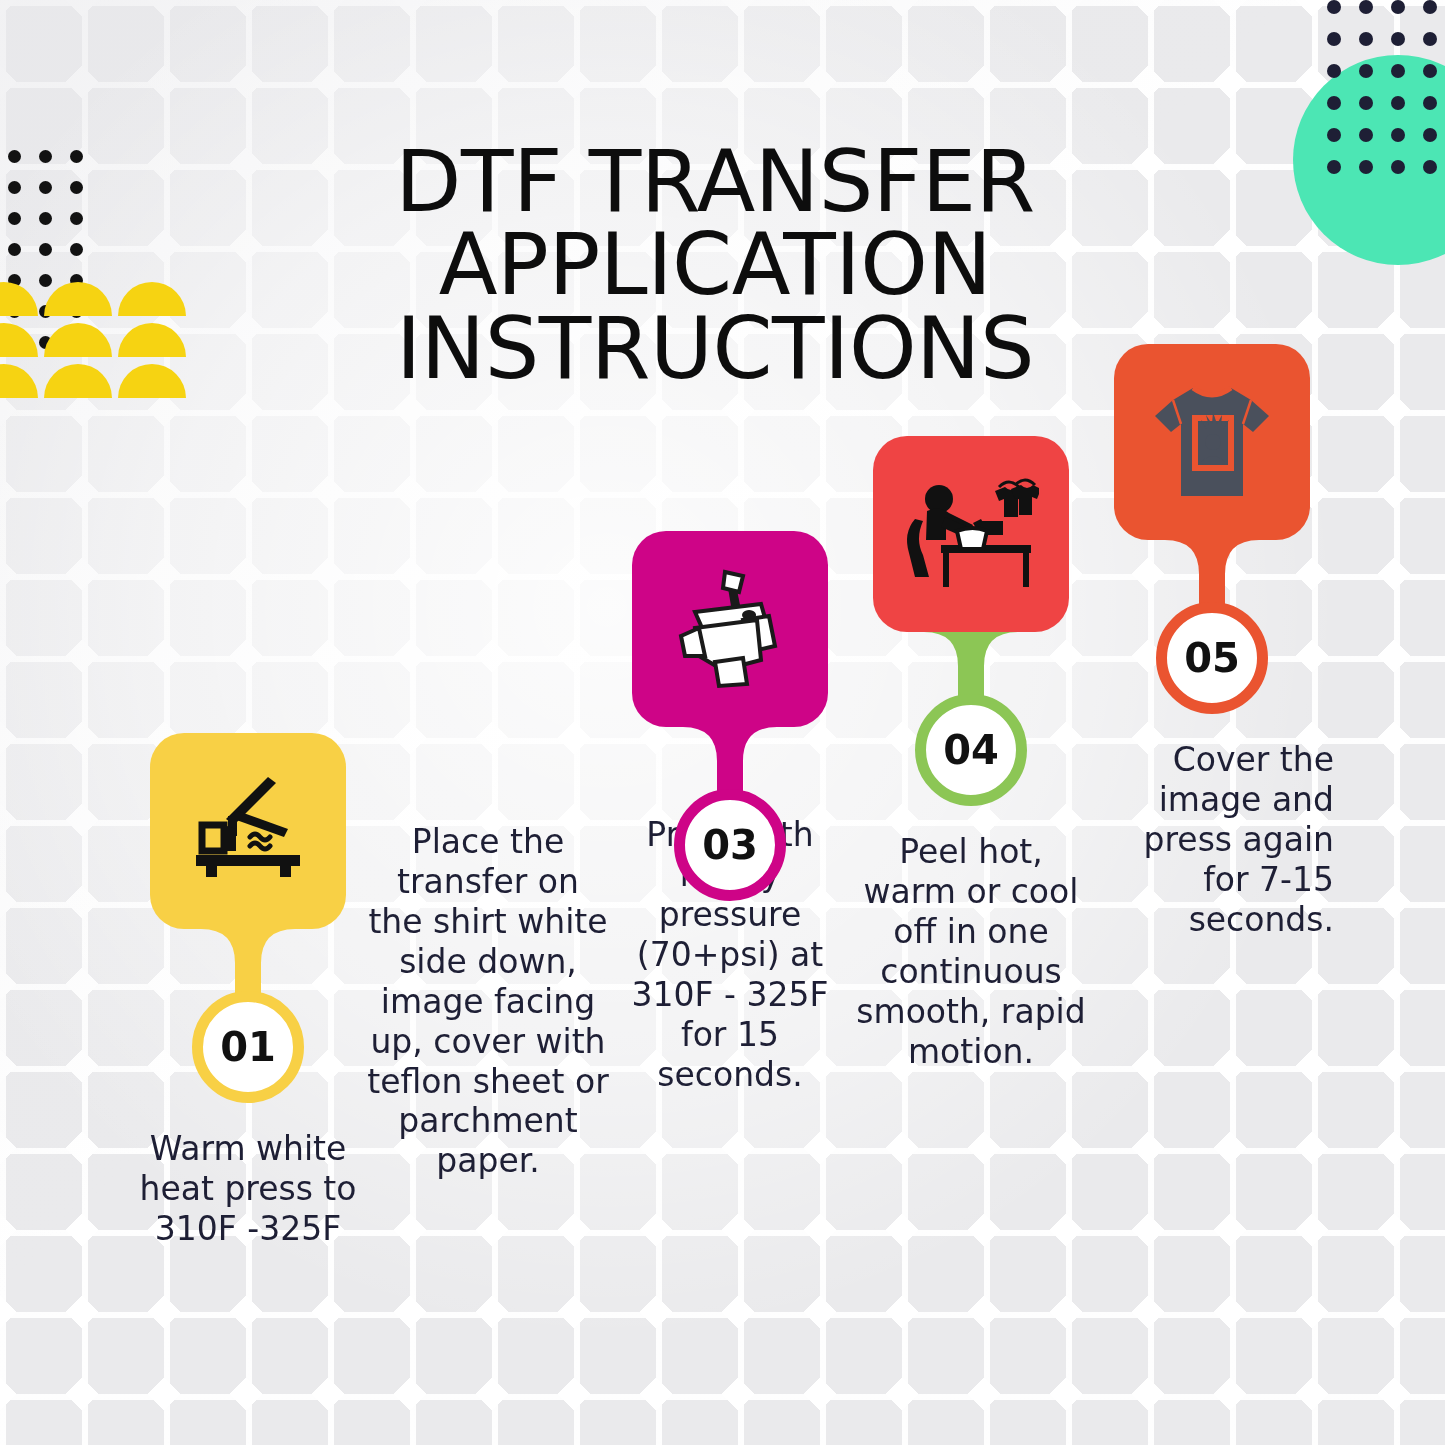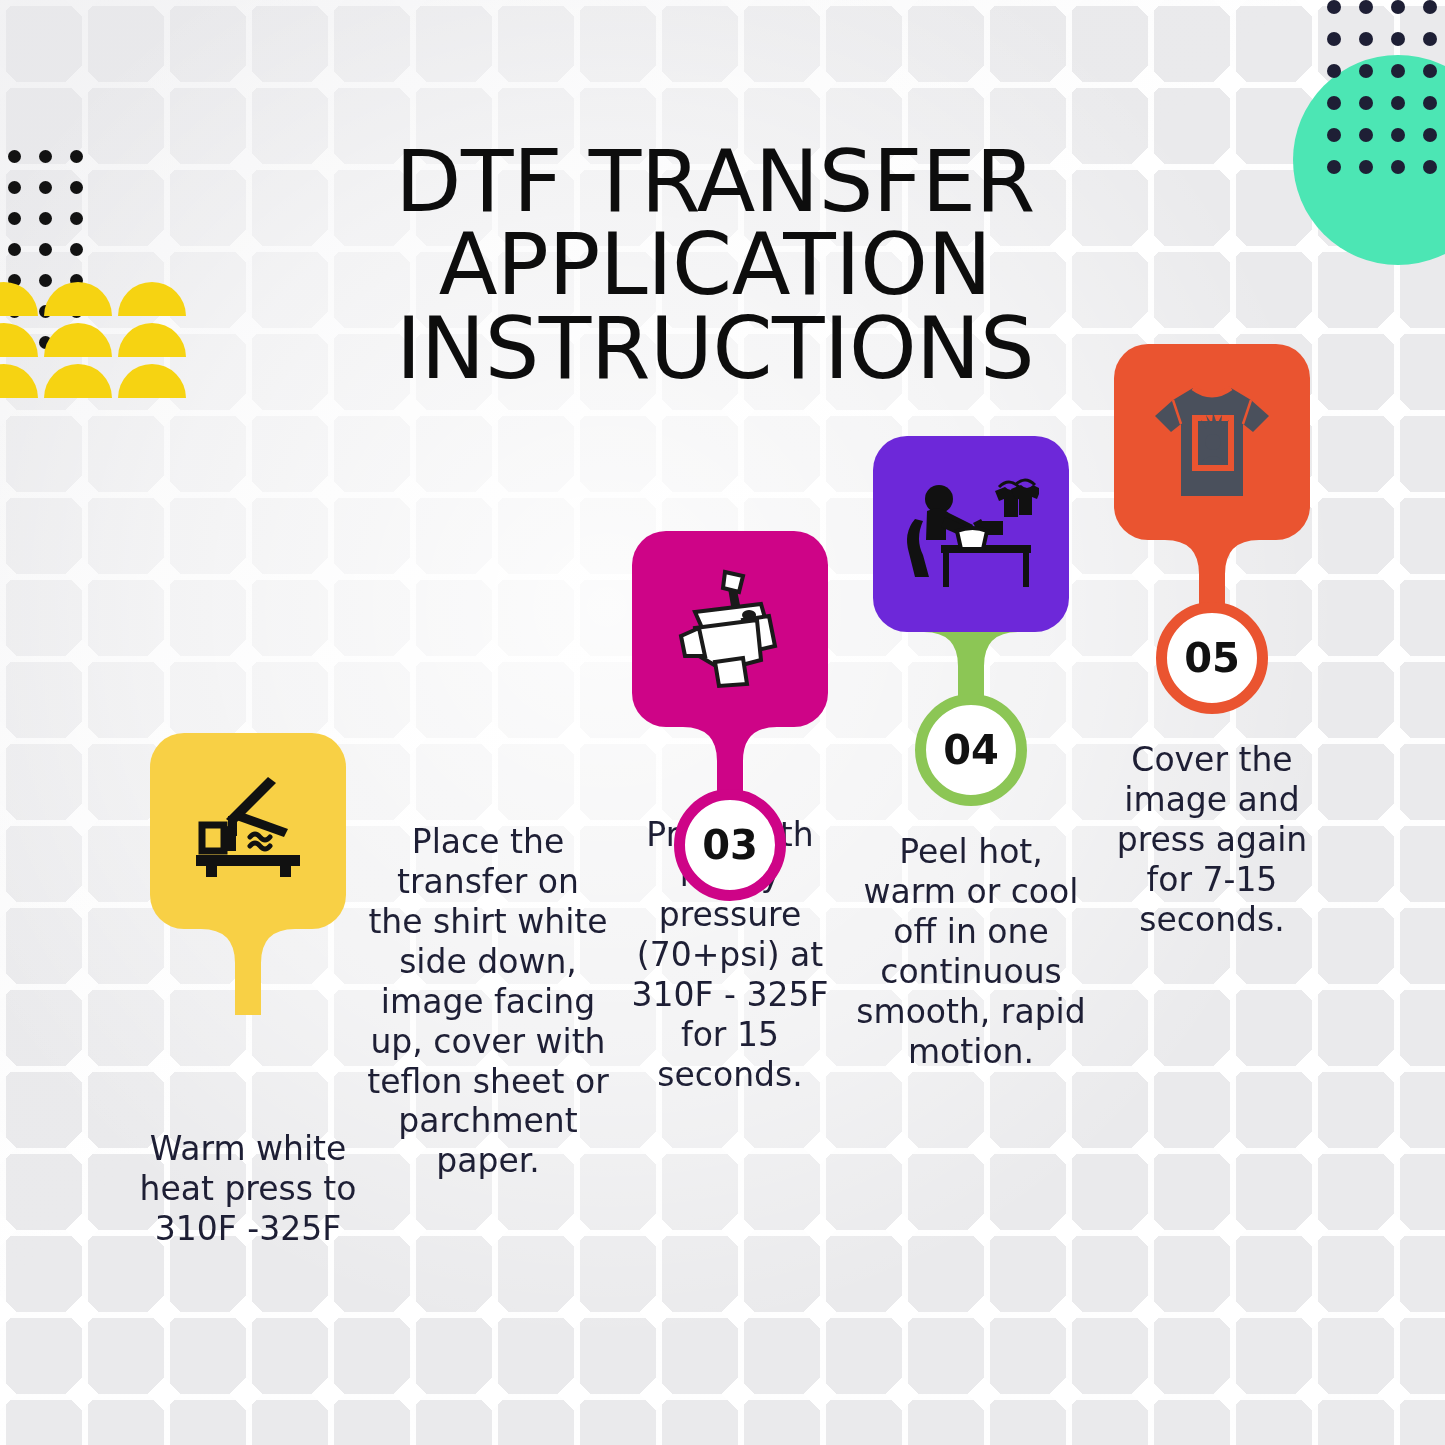--- a/index.html
+++ b/index.html
@@ -157,21 +157,21 @@
   #step-01 { left: 122px; top: 733px; }
   #step-02 { left: 362px; top: 622px; }
   #step-03 { left: 604px; top: 531px; }
   #step-04 { left: 845px; top: 436px; }
   #step-05 { left: 1086px; top: 344px; }
 
   #step-01 .step-text { font-size: 33px; }
   #step-02 .step-text { font-size: 33px; }
   #step-03 .step-text { font-size: 33px; }
   #step-04 .step-text { font-size: 33px; }
-  #step-05 .step-text { font-size: 33px; }
+  #step-05 .step-text { font-size: 33px; text-align: right; }
 </style>
 </head>
 <body>
 
 <div id="poster">
 
   <div class="bg-grid"></div>
   <div class="bg-lines"></div>
   <div class="bg-wash"></div>
 
@@ -274,20 +274,23 @@
         </svg>
       </span>
       <div class="neck" style="height:86px;background:#F8D045">
         <svg class="fillet-l" viewBox="0 0 34 34">
             <path d="M0 0 H34 V34 Q34 0 0 0 Z" fill="#F8D045"></path>
           </svg>
         <svg class="fillet-r" viewBox="0 0 34 34">
             <path d="M34 0 H0 V34 Q0 0 34 0 Z" fill="#F8D045"></path>
           </svg>
       </div>
+      <div class="bubble" style="top:calc(100% + 62px);border:11px solid #F8D045">
+        <span>01</span>
+      </div>
     </div>
     <div class="step-text" style="margin-top:200px">Warm white heat press to 310F -325F</div>
   </div>
 
   <div class="step" id="step-02">
     <div class="step-text" style="margin-top:200px">Place the transfer on the shirt white side down, image facing up, cover with teflon sheet or parchment paper.</div>
   </div>
 
   <div class="step" id="step-03">
     <div class="card" style="background:#CE0487">
@@ -314,21 +317,21 @@
           </svg>
       </div>
       <div class="bubble" style="top:calc(100% + 62px);border:11px solid #CE0487">
         <span>03</span>
       </div>
     </div>
     <div class="step-text" style="margin-top:88px">Press with heavy pressure (70+psi) at 310F - 325F for 15 seconds.</div>
   </div>
 
   <div class="step" id="step-04">
-    <div class="card" style="background:#6d28d9">
+    <div class="card" style="background:#ef4444">
       <span>
         <svg width="136" height="122" viewBox="0 0 136 122">
           <g fill="#111111">
 
             <path d="M96 14 q5 -5 10 -5 q5 0 10 5 M112 12 q5 -5 10 -5 q5 0 10 5" fill="none" stroke="#111111" stroke-width="3"></path>
             <path d="M92 18 l10 -4 q6 6 12 0 l10 4 l-4 10 l-5 -2 v18 h-14 v-18 l-5 2 Z"></path>
             <path d="M108 16 l10 -4 q6 6 12 0 l8 4 l-4 10 l-5 -2 v18 h-13 v-18 l-4 2 Z"></path>
 
             <circle cx="36" cy="26" r="14"></circle>
 

